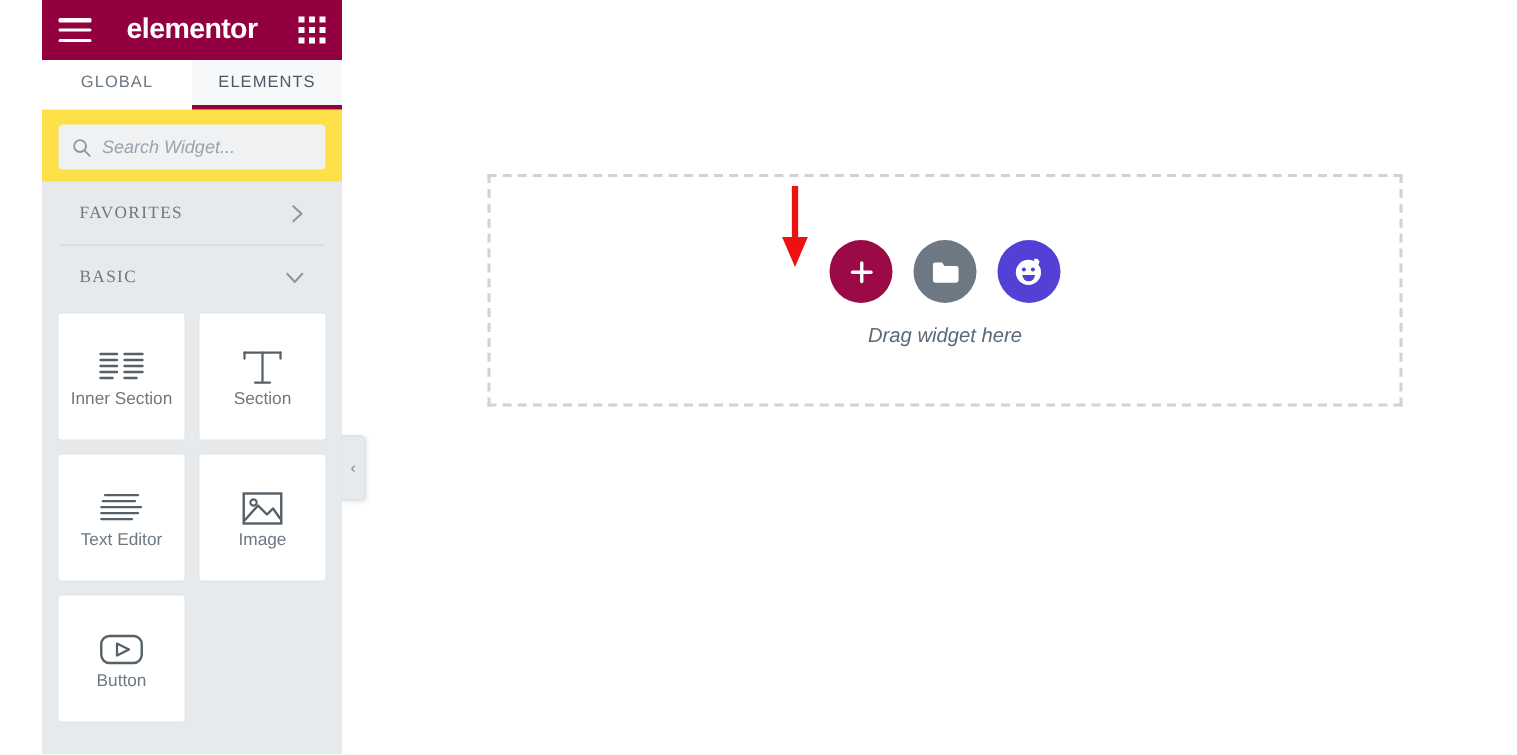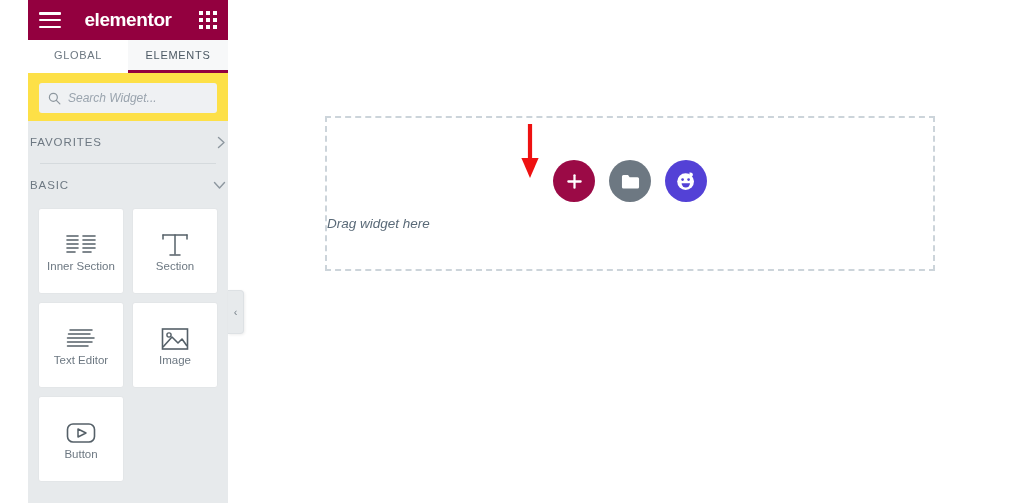--- a/index.html
+++ b/index.html
@@ -58,22 +58,23 @@
   .search-box input {
     border: none; outline: none; background: transparent; width: 100%;
     font-family: "Liberation Sans", sans-serif; font-size: 12px;
     font-style: italic; color: #9aa4ae;
   }
   .search-box input::placeholder { color: #9aa4ae; font-style: italic; }
 
   
   .section-head {
     height: 42px; display: flex; align-items: center; justify-content: space-between;
-    padding: 0 2px; font-size: 11.5px; letter-spacing: 0.9px; color: #6d7882;
+    padding: 0 25px; font-size: 11.5px; letter-spacing: 0.9px; color: #6d7882;
     cursor: pointer;
+    font-family: Liberation Serif, serif;
   }
   .divider { height: 1px; background: #d5dadd; margin: 0 12px; }
   .chev { color: #8d979f; }
 
   
   .widget-grid {
     display: grid; grid-template-columns: 1fr 1fr;
     gap: 8px; padding: 2px 10px 10px 10px;
   }
   .widget-card {
@@ -108,21 +109,21 @@
     display: flex; align-items: center; justify-content: center; gap: 14px;
   }
   .circle-btn {
     width: 42px; height: 42px; border-radius: 50%;
     display: flex; align-items: center; justify-content: center; cursor: pointer;
   }
   .c-add { background: #9b0a46; }
   .c-folder { background: #6d7882; }
   .c-happy { background: #5341d6; }
   .drag-label {
-    position: absolute; left: 0; right: 0; top: 98px; 
+    position: absolute; left: 0; right: 0; top: 98px; text-align: center;
     font-size: 13.5px; font-style: italic; color: #5a6a78;
   }
 
   
   .arrow-annot { position: absolute; left: 290px; top: 122px; z-index: 9; }
 </style>
 </head>
 <body>
 
 <div id="app">

